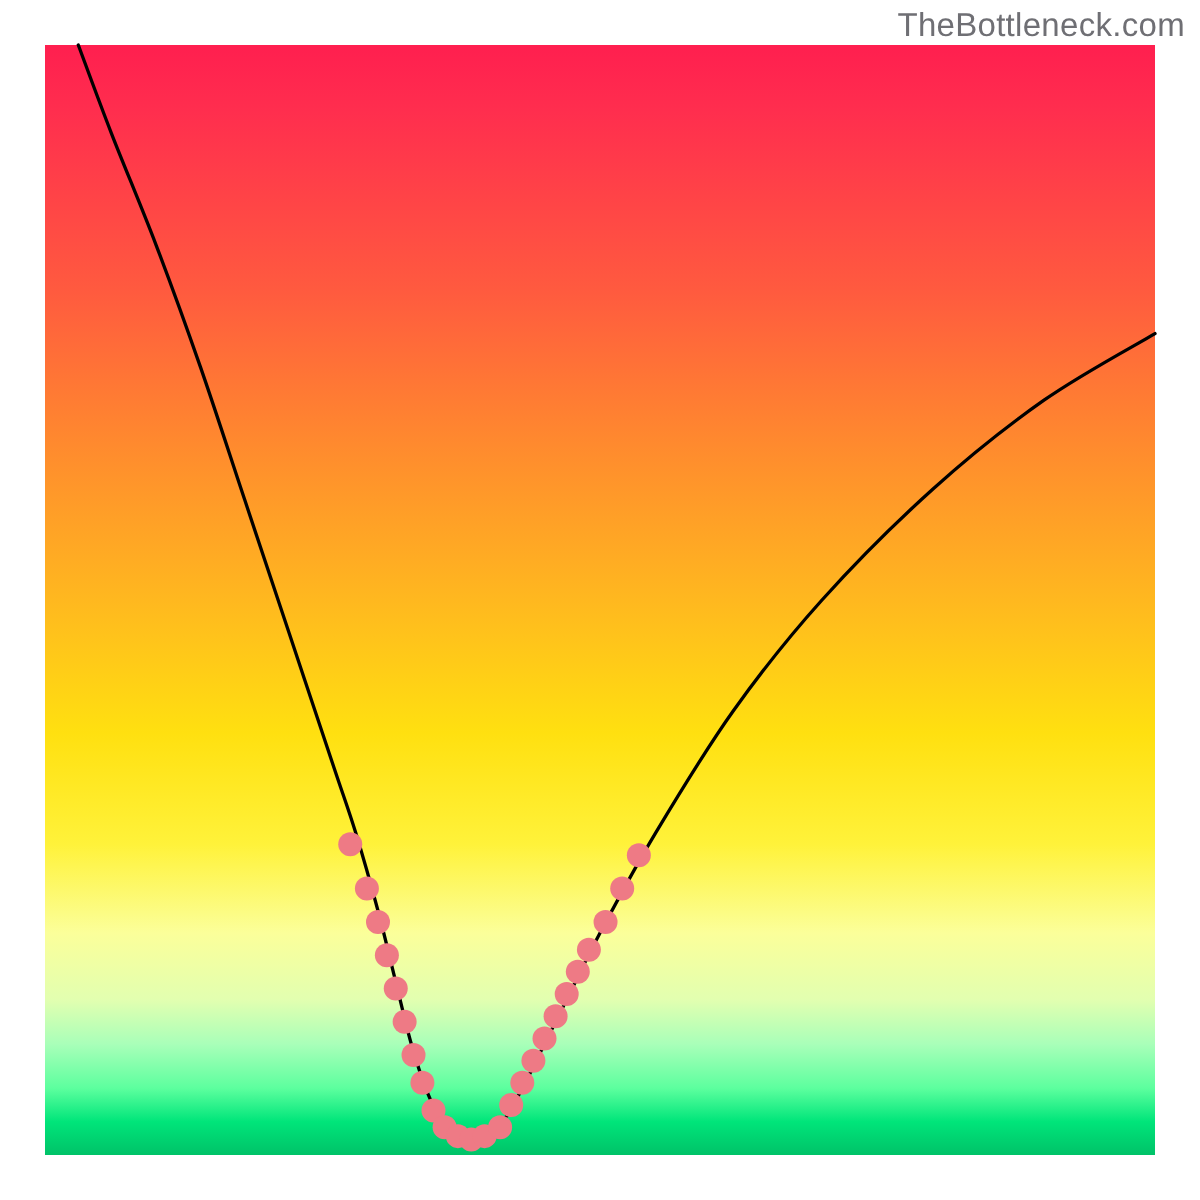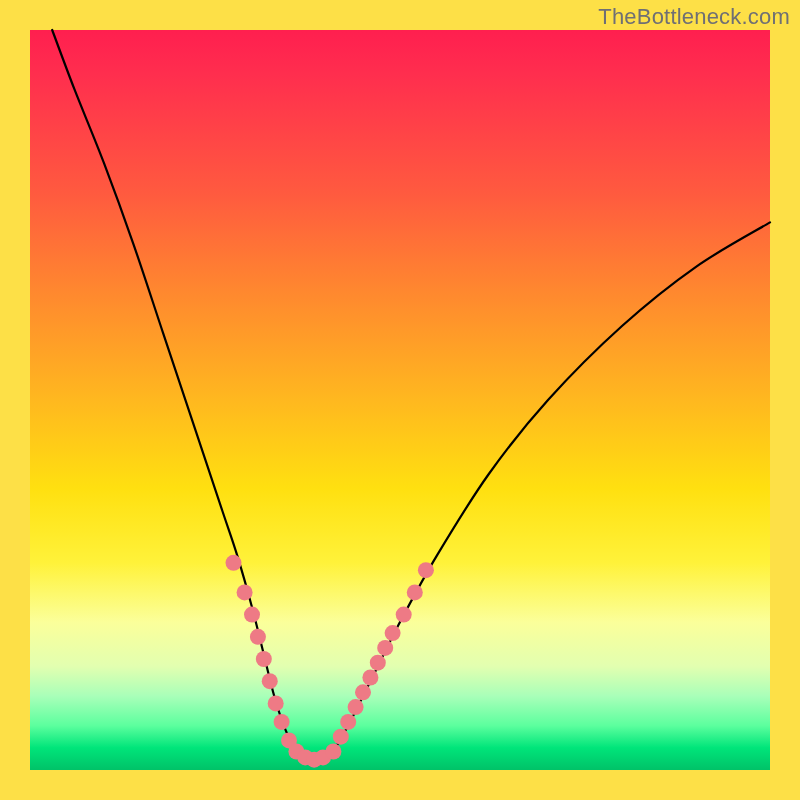--- a/index.html
+++ b/index.html
@@ -7,21 +7,21 @@
     padding: 0;
     width: 800px;
     height: 800px;
     overflow: hidden;
     background: #000;
     font-family: Arial, Helvetica, sans-serif;
   }
   .frame {
     position: absolute;
     inset: 0;
-    background: #fde047;
+    background: #ffffff;
   }
   .plot {
     position: absolute;
     left: 30px;
     top: 30px;
     width: 740px;
     height: 740px;
     
     background: linear-gradient(
       to bottom,

